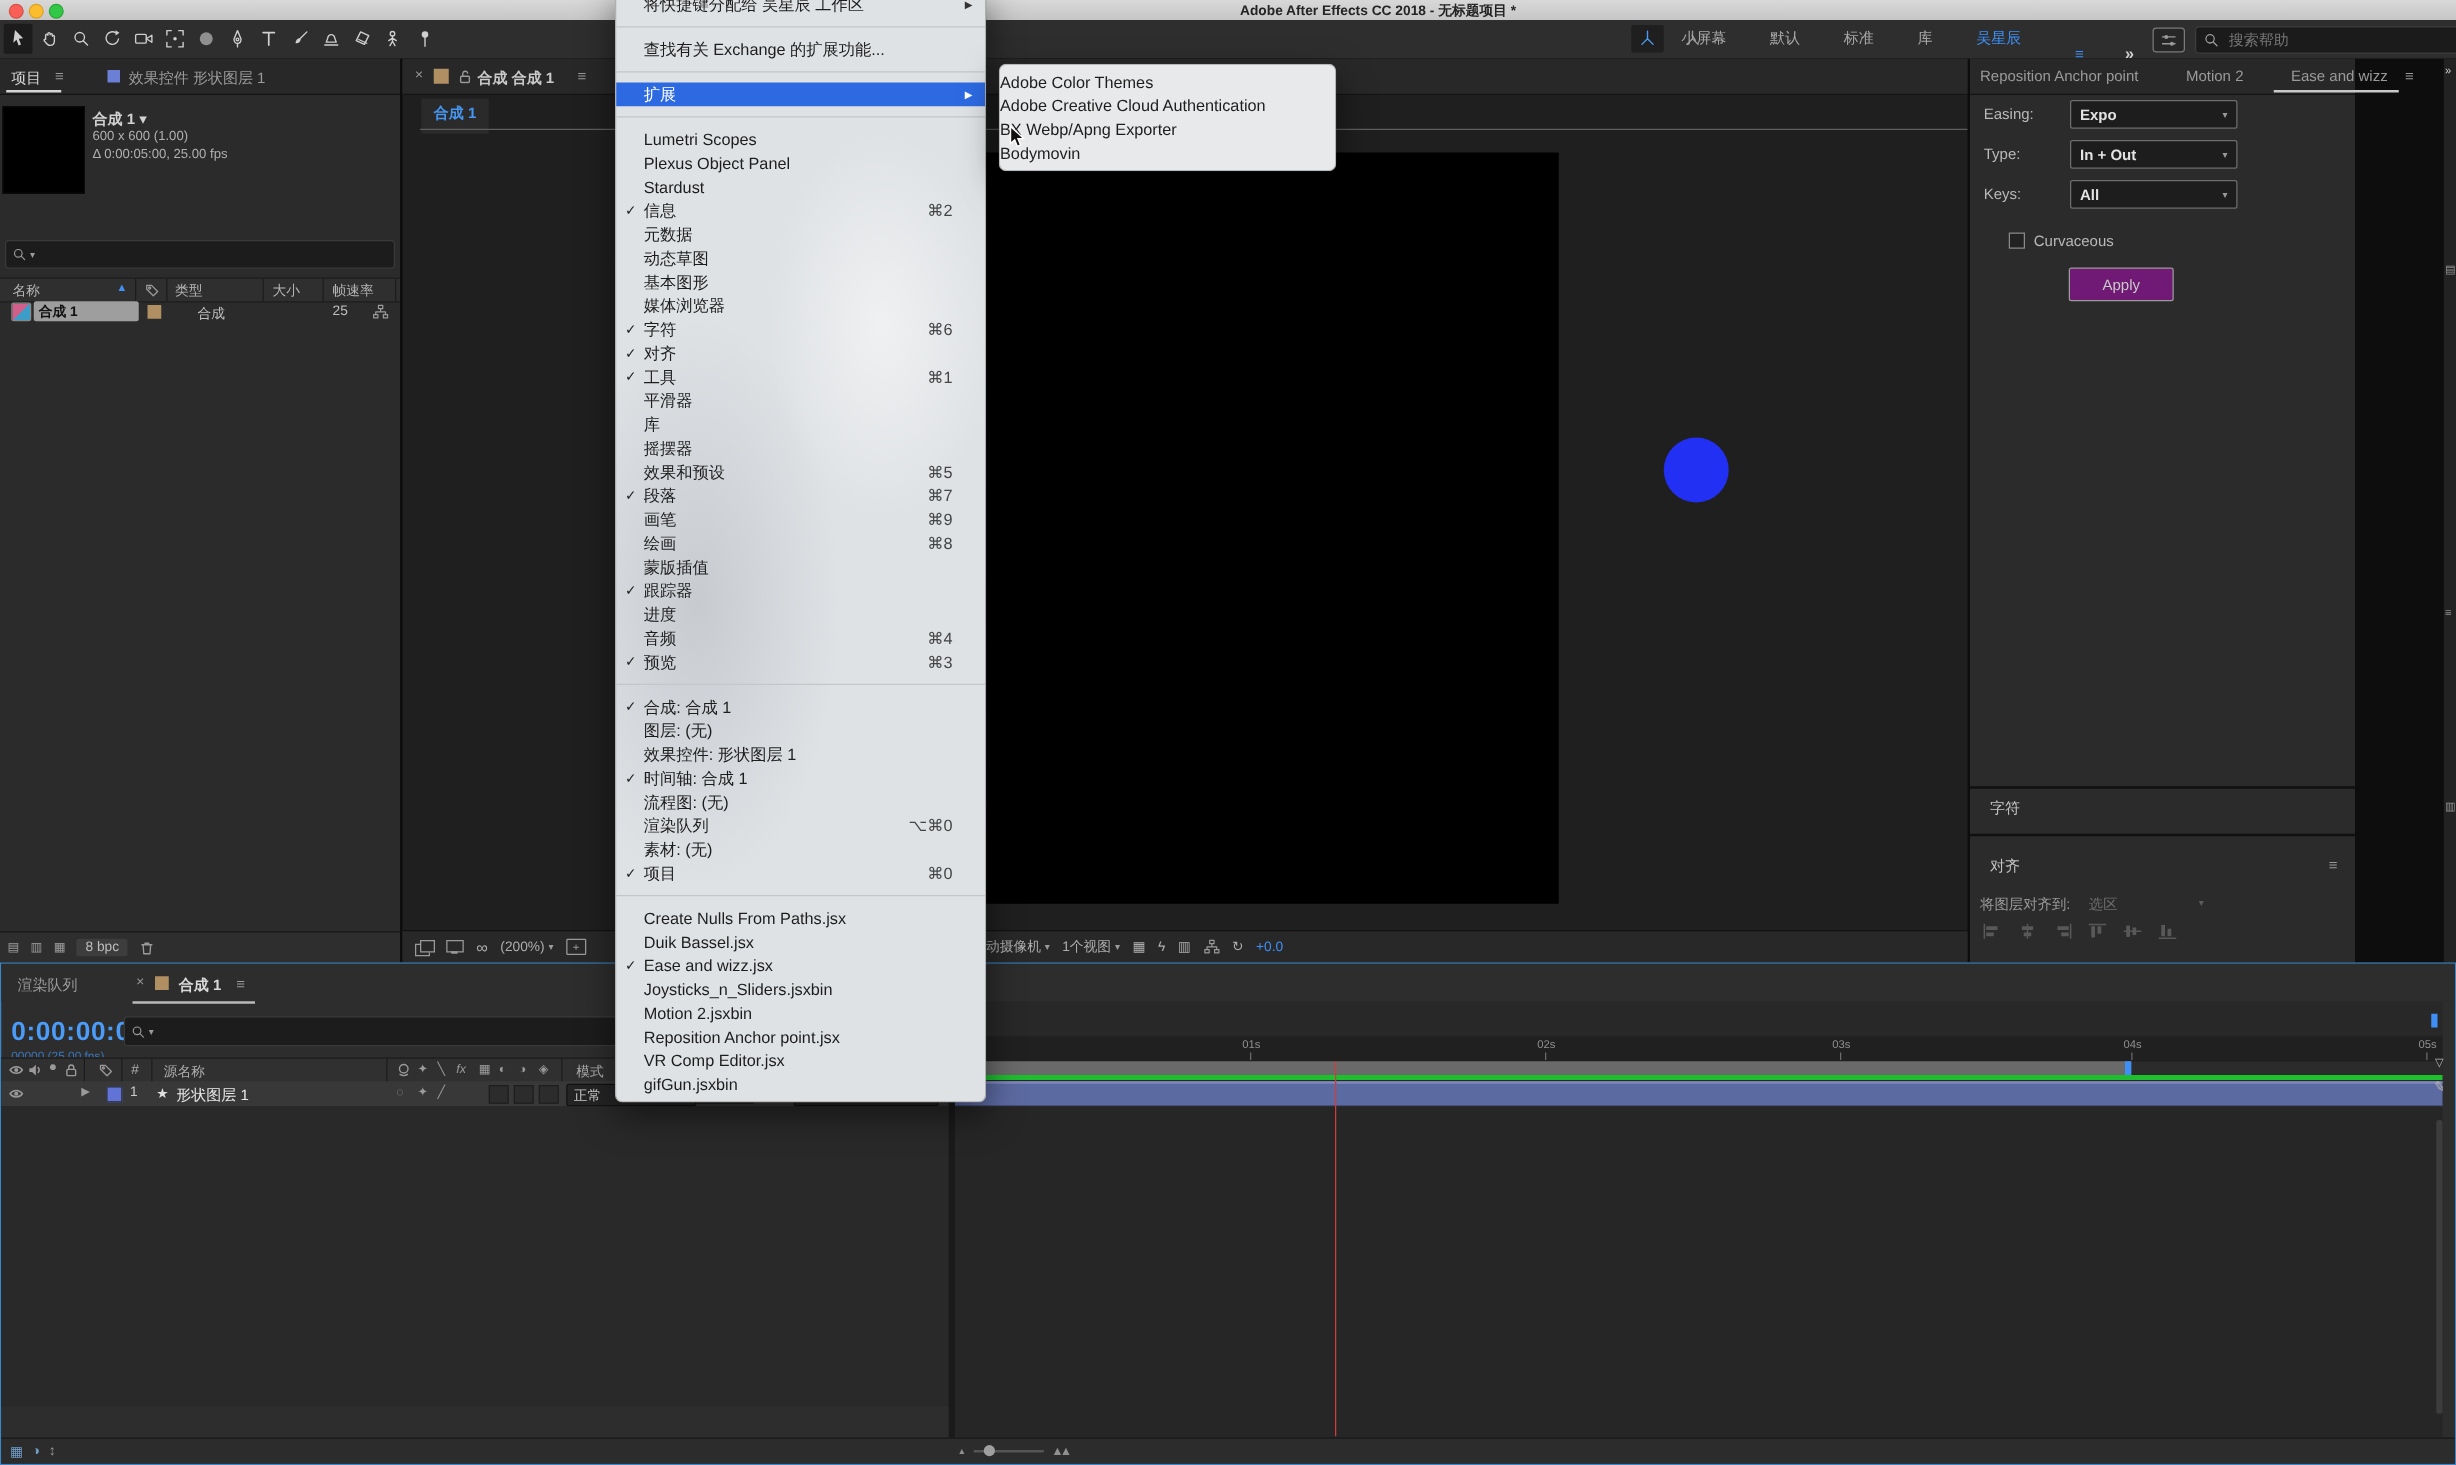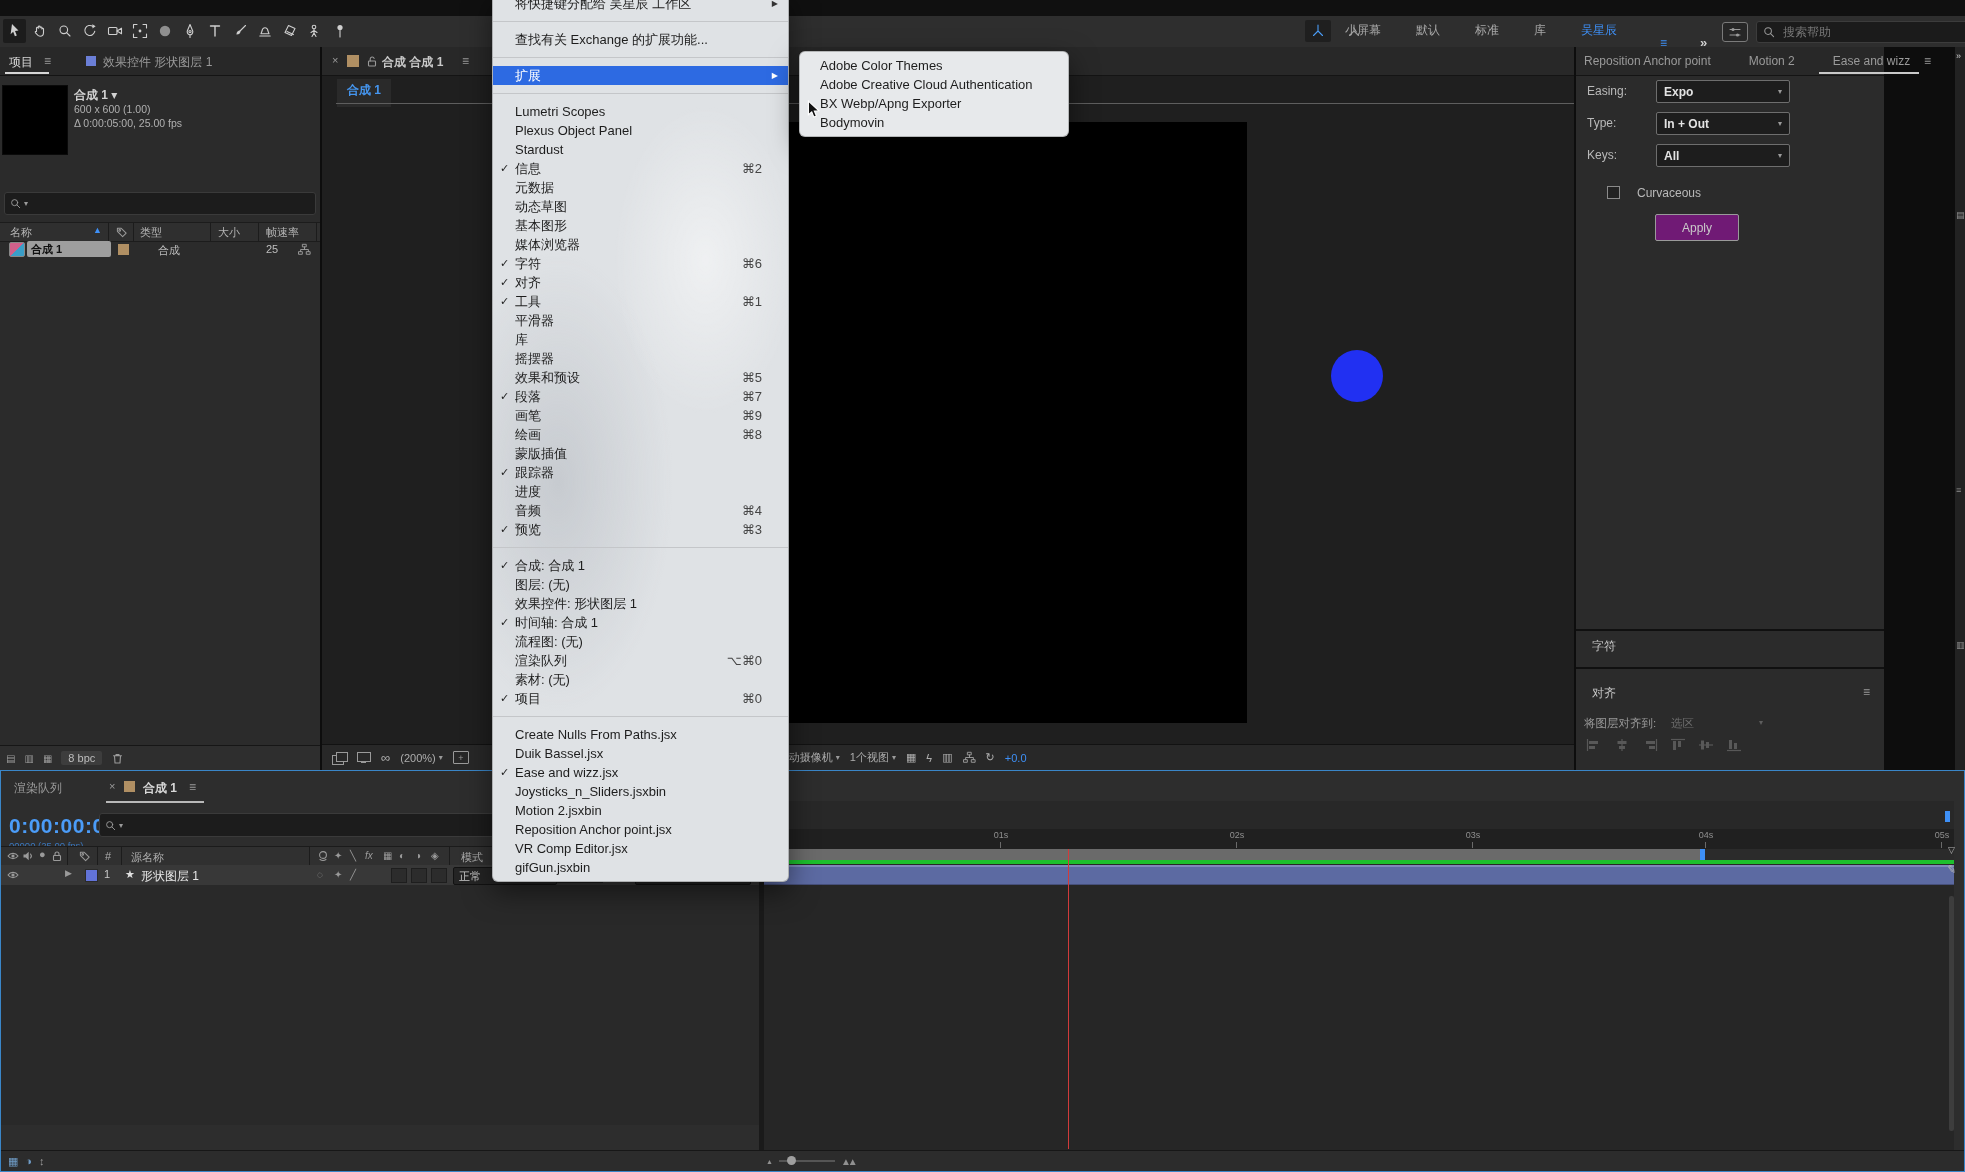--- a/index.html
+++ b/index.html
@@ -110,21 +110,21 @@
   
   #rp-tabs{display:flex;gap:0;align-items:center;}
   #rp-tabs .ptab{font-size:12px;white-space:nowrap;}
   #rp-underline{position:absolute;left:243px;top:25px;width:100px;height:2px;background:#c9c9c9;}
   .fieldrow{position:absolute;left:0;width:100%;height:24px;}
   .fieldrow .flabel{position:absolute;left:11px;top:4px;font-size:12px;color:#b9b9b9;}
   .fieldrow .fselect{position:absolute;left:80px;top:0;width:118px;height:21px;background:#1d1d1d;
       border:1px solid #6e6e6e;border-radius:2px;display:flex;align-items:center;justify-content:space-between;
       padding:0 7px;font-size:12px;color:#e3e3e3;font-weight:bold;}
   .fieldrow:nth-of-type(1){top:33px;} .fieldrow:nth-of-type(2){top:65px;} .fieldrow:nth-of-type(3){top:97px;}
-  #curv-row{position:absolute;left:11px;top:139px;display:flex;gap:17px;padding-left:20px;}
+  #curv-row{position:absolute;left:11px;top:139px;display:flex;gap:7px;padding-left:20px;}
   #curv-box{width:11px;height:11px;border:1px solid #8a8a8a;background:#222;}
   #curv-label{font-size:12px;color:#b9b9b9;}
   #apply-btn{position:absolute;left:79px;top:167px;width:82px;height:25px;border:1px solid #9a9a9a;border-radius:2px;
       background:#701a75;color:#c9c9c9;font-size:12px;display:flex;align-items:center;justify-content:center;}
   .hdiv{position:absolute;left:0;width:100%;height:2px;background:#101010;}
   #char-header{position:absolute;left:16px;top:591px;font-size:12px;color:#c6c6c6;}
   #align-header{position:absolute;left:16px;top:638px;font-size:12px;color:#c6c6c6;}
   #align-menu-ic{position:absolute;right:14px;top:638px;color:#9a9a9a;font-size:12px;}
   #align-to{position:absolute;left:8px;top:669px;font-size:11.5px;color:#9a9a9a;}
   #align-val{position:absolute;left:95px;top:669px;font-size:11.5px;color:#6e6e6e;}
@@ -202,28 +202,34 @@
   .mi .lbl{flex:1;}
   .mi .sc{margin-left:18px;color:#454545;}
   .mi .arr{width:10px;margin-left:6px;font-size:8px;text-align:right;color:#333;}
   .mi.sep{height:9px;padding:4px 0;}
   .mi.sep::after{content:"";display:block;width:100%;height:1px;background:#c4c6c9;}
   .mi.hl{background:#2d6ae2;color:#fff;}
   .mi.hl .sc,.mi.hl .arr{color:#fff;}
   #submenu{top:51px;left:799px;width:268px;z-index:51;padding:4px 0;
      background:#e7e9eb;border:1px solid rgba(0,0,0,.22);border-radius:6px;
      box-shadow:0 10px 28px rgba(0,0,0,.5);}
-  .smi{height:19px;line-height:19px;padding-left:20px;font-size:13px;color:#1d1d1d;white-space:nowrap;}
+  .smi{height:19px;line-height:19px;font-size:13px;color:#1d1d1d;white-space:nowrap;}
   #cursor{top:100px;left:806px;z-index:60;}
 </style>
 </head>
 <body>
 
 <div id="app">
 
+  <div id="titlebar" class="abs">
+    <div id="tl-close" class="tl"></div>
+    <div id="tl-min" class="tl"></div>
+    <div id="tl-zoom" class="tl"></div>
+    <span id="win-title">Adobe After Effects CC 2018 - 无标题项目 *</span>
+  </div>
 
   <div id="toolbar" class="abs">
     <div id="tools">
       <span class="tool active ic">
           <svg width="16" height="16" viewBox="0 0 16 16">
             <path class="f" d="M5 1 L11.5 7.5 L8 8 L9.8 12.5 L7.9 13.3 L6.2 8.8 L3.6 11.2 Z"></path>
           </svg>
         </span>
       <span class="tool ic">
           <svg width="16" height="16" viewBox="0 0 16 16">

